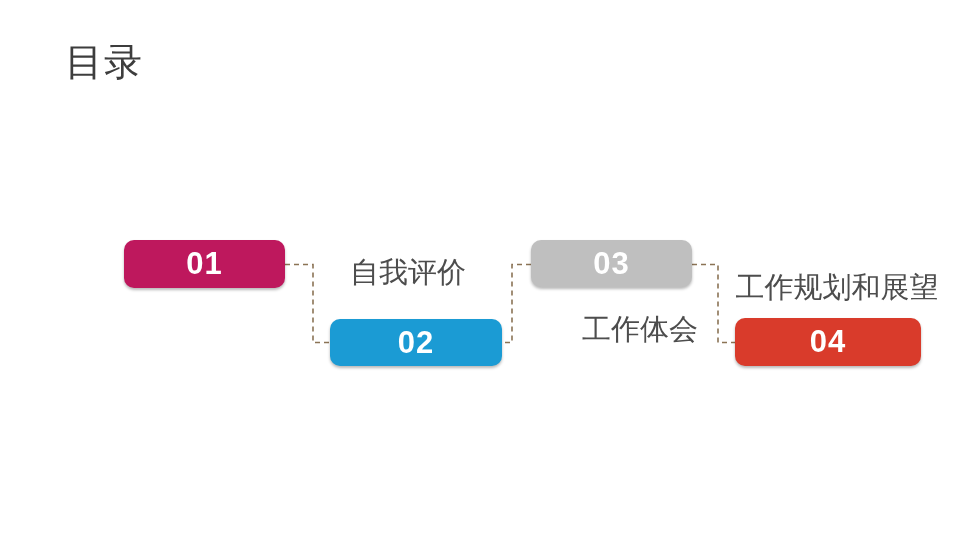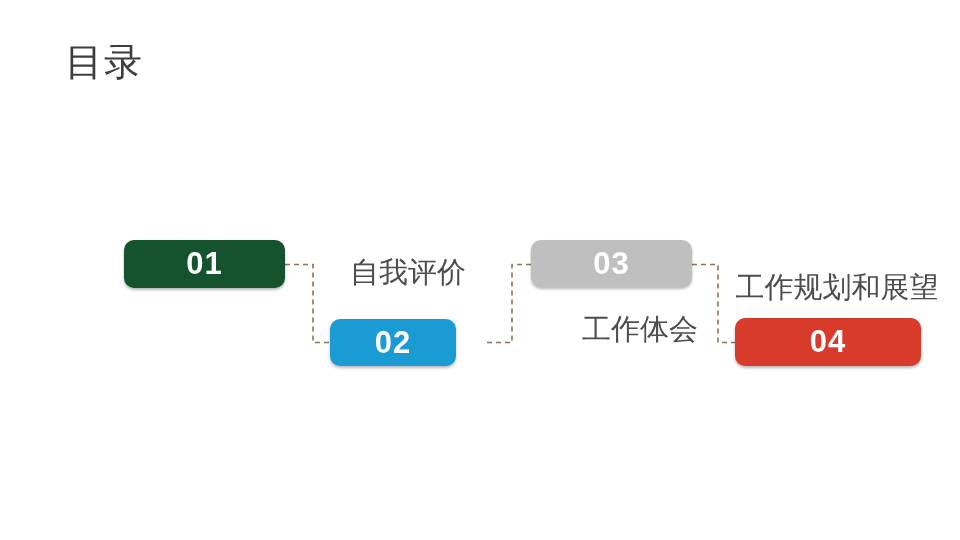--- a/index.html
+++ b/index.html
@@ -49,21 +49,21 @@
     box-shadow: 0 2px 3px rgba(0,0,0,0.28);
   }
   .item-label {
     position: absolute;
     font-size: 29px;
     color: #4d4d4d;
     text-align: center;
     white-space: nowrap;
   }
   .box-01 { left: 92px;  top: 240px; }
-  .box-02 { left: 298px; top: 319px; width: 126px; height: 47px; }
+  .box-02 { left: 298px; top: 319px; width: 172px; height: 47px; }
   .box-03 { left: 499px; top: 240px; height: 47px; }
   .box-04 { left: 703px; top: 318px; width: 186px; }
   .label-01 { left: 91px;  top: 309px; width: 162px; }
   .label-02 { left: 296px; top: 253px; width: 160px; }
   .label-03 { left: 528px; top: 310px; width: 160px; text-align: center; }
   .label-04 { left: 694px; top: 268px; width: 222px; }
   .connector-layer {
     position: absolute;
     left: 0; top: 0;
     width: 960px;
@@ -82,21 +82,21 @@
 <div class="slide">
 
   <div class="title-cn">目录</div>
 
   <svg class="connector-layer" viewBox="0 0 960 540" xmlns="http://www.w3.org/2000/svg">
     <polyline points="253,264.5 281,264.5 281,342.5 298,342.5" style="stroke: rgb(139, 115, 85);"></polyline>
     <polyline points="455,342.5 480,342.5 480,264.5 499,264.5" style="stroke: rgb(139, 115, 85);"></polyline>
     <polyline points="660,264.5 686,264.5 686,342.5 703,342.5" style="stroke: rgb(139, 115, 85);"></polyline>
   </svg>
 
-  <div class="num-box box-01" style="background-color: #14532d;">01</div>
+  <div class="num-box box-01" style="background-color: #be185d;">01</div>
 
   <div class="num-box box-02" style="background-color: rgb(27, 155, 212);">02</div>
   <div class="item-label label-02">自我评价</div>
 
   <div class="num-box box-03" style="background-color: rgb(191, 191, 191); text-align: right;">03</div>
   <div class="item-label label-03">工作体会</div>
 
   <div class="num-box box-04" style="background-color: rgb(217, 59, 43);">04</div>
   <div class="item-label label-04">工作规划和展望</div>
 

